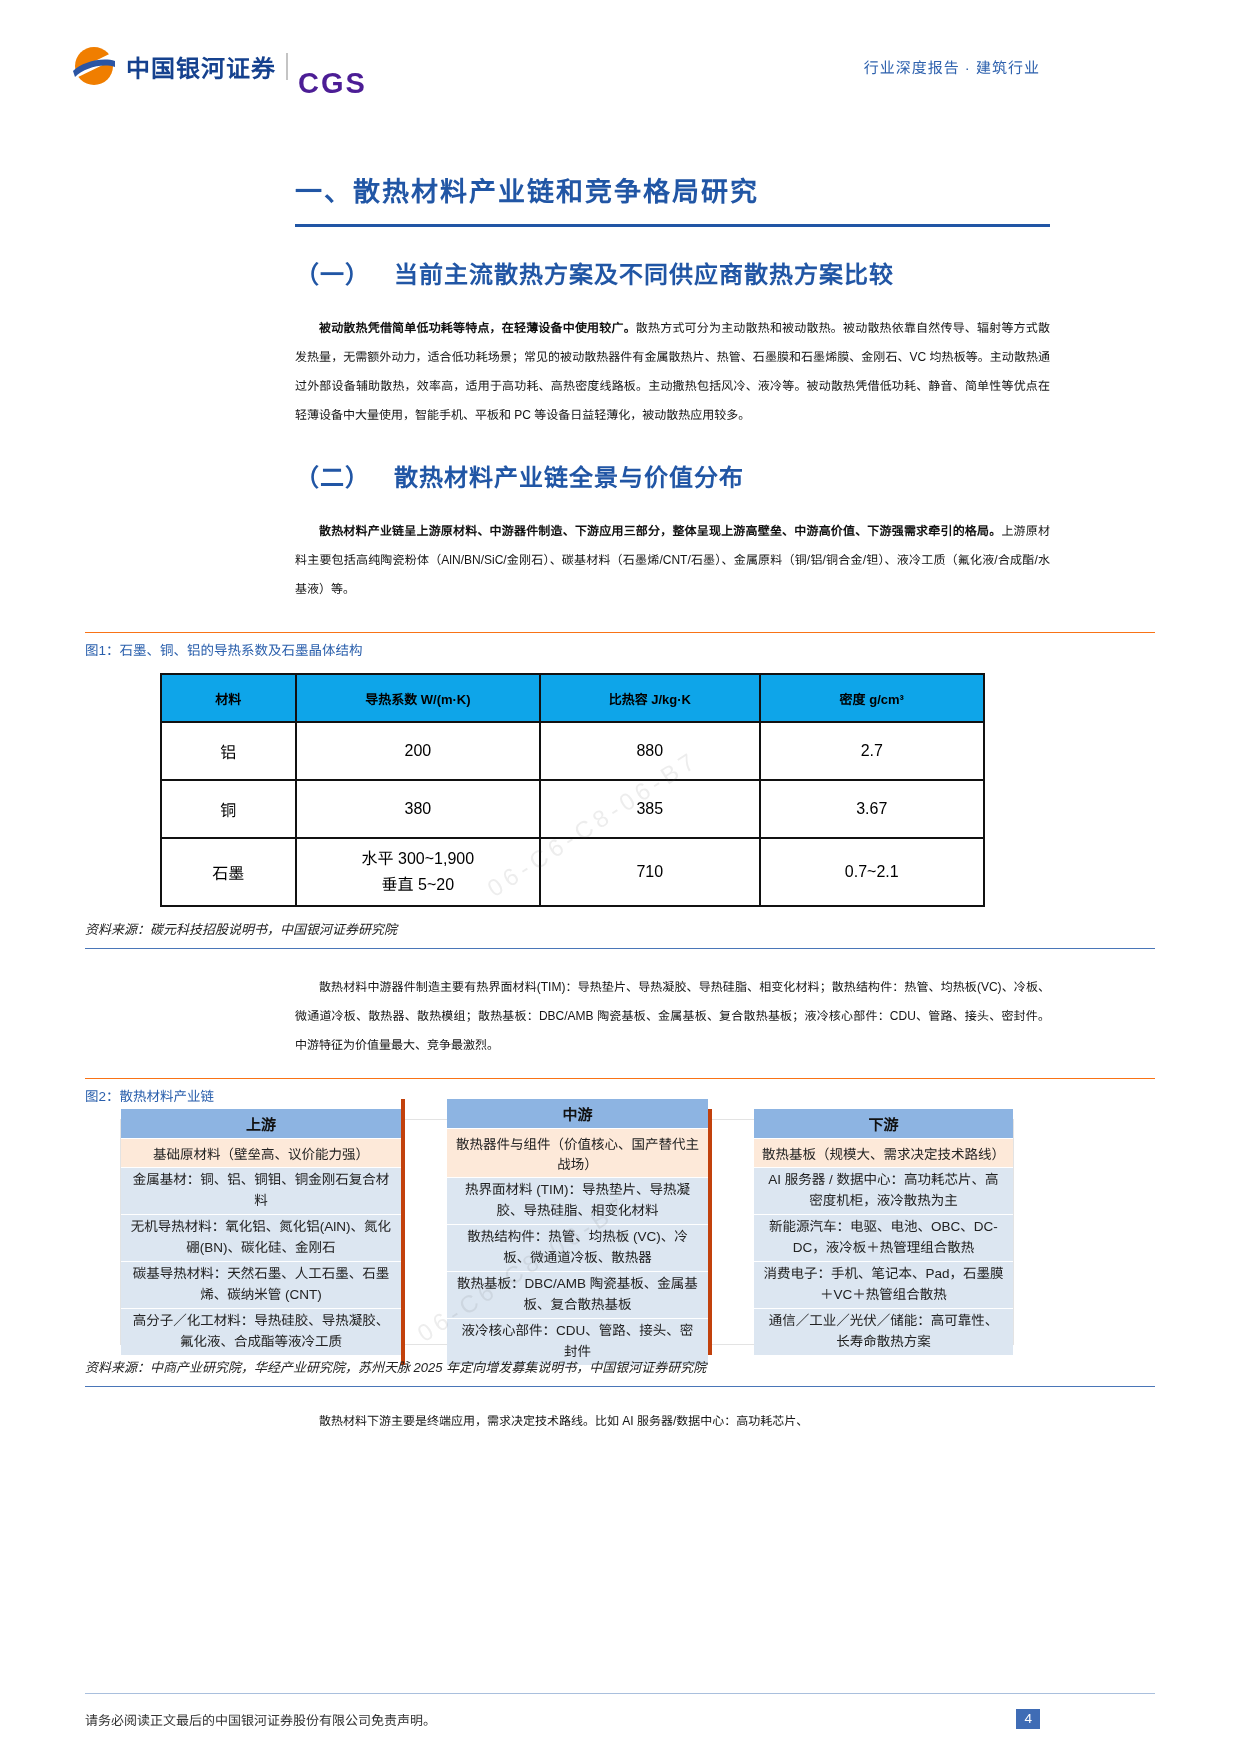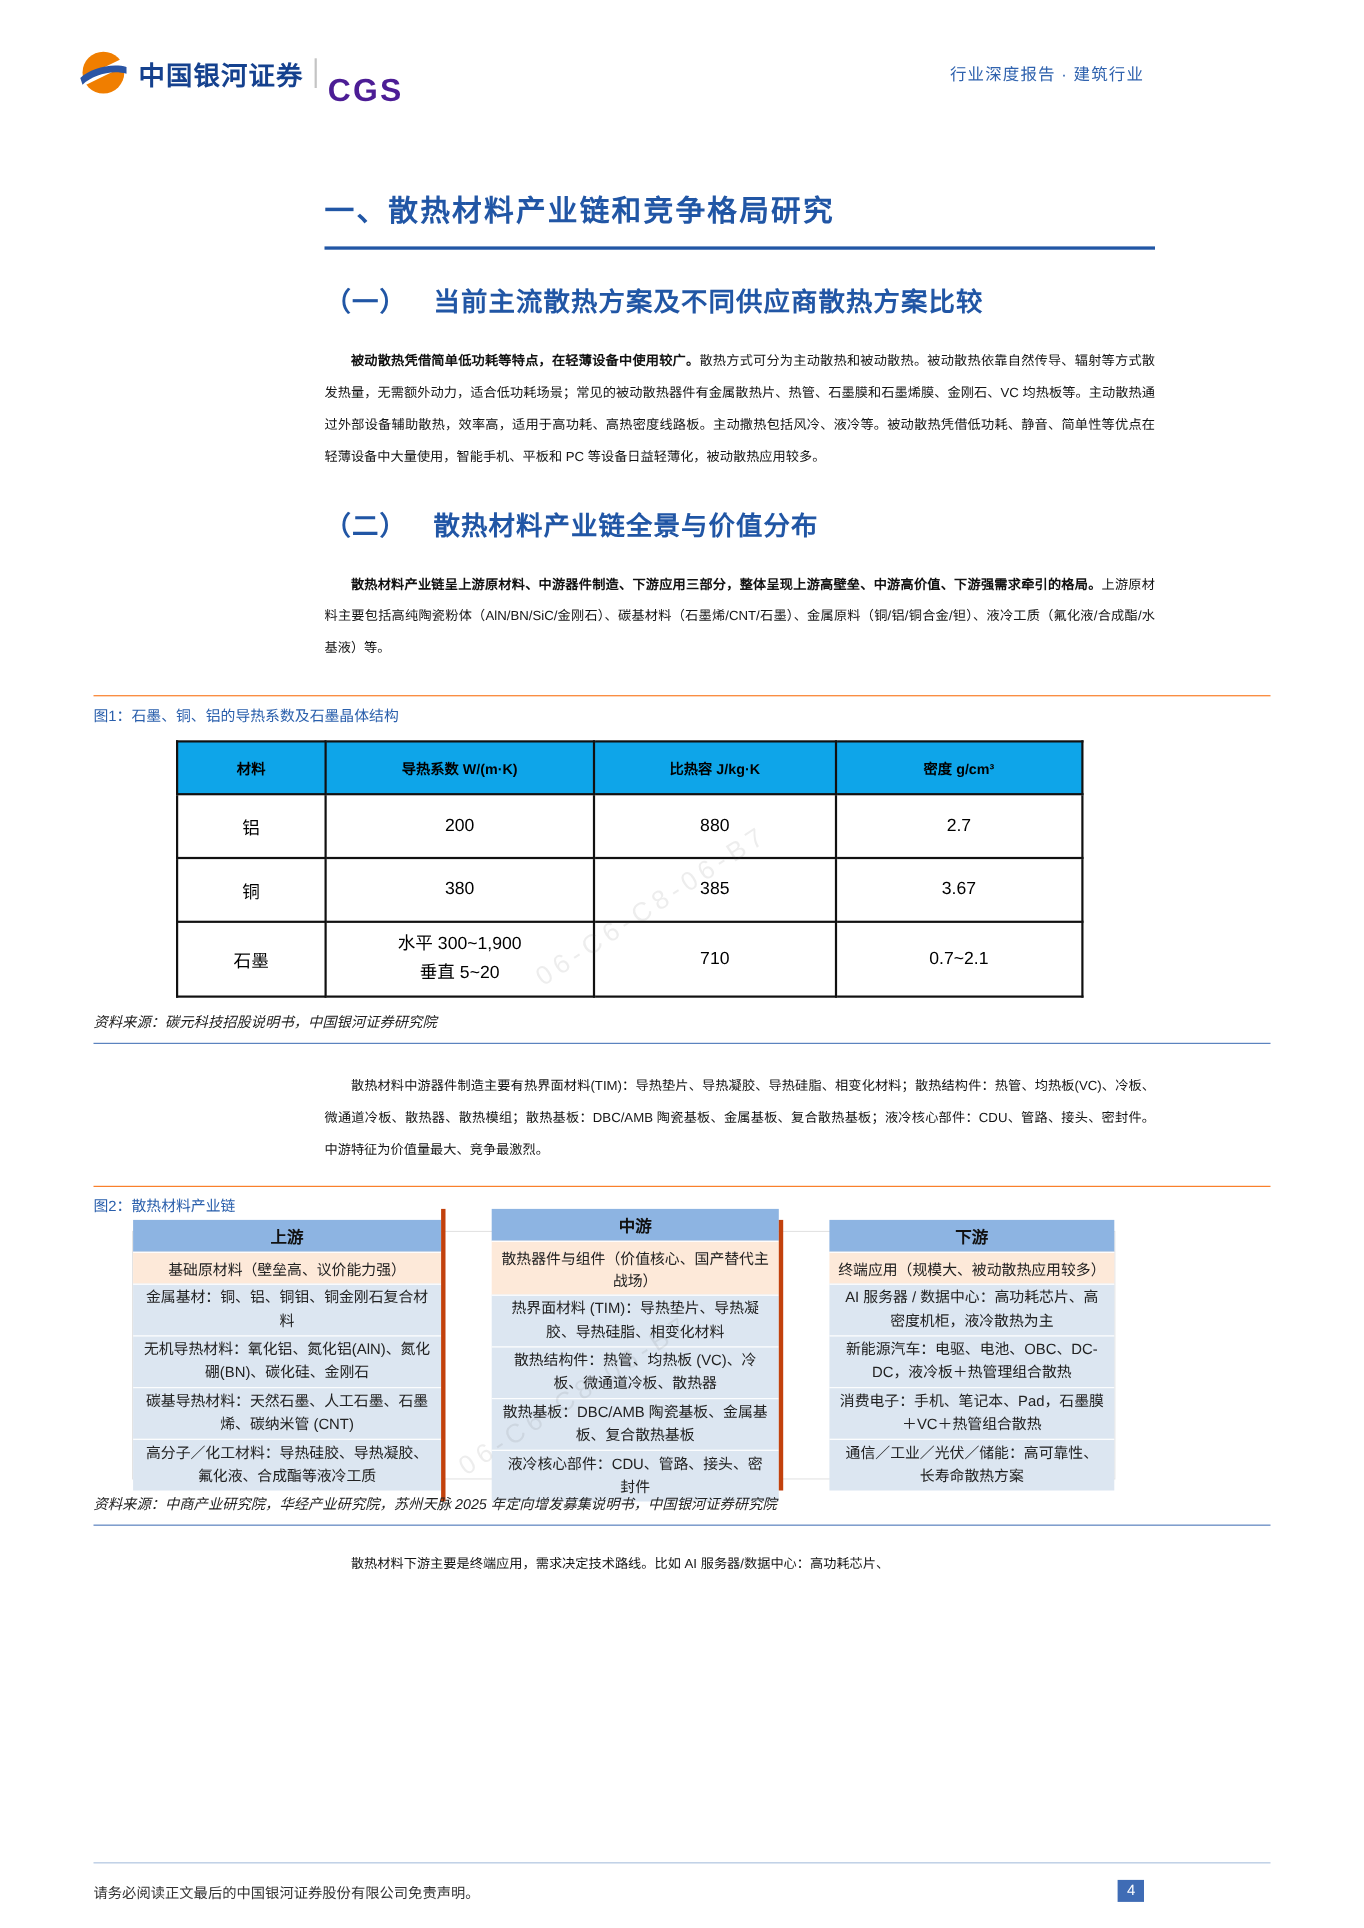--- a/index.html
+++ b/index.html
@@ -182,21 +182,21 @@
           <div class="chain-sub">散热器件与组件（价值核心、国产替代主战场）</div>
           <div class="chain-cells">
             <div class="chain-cell">热界面材料 (TIM)：导热垫片、导热凝胶、导热硅脂、相变化材料</div>
             <div class="chain-cell">散热结构件：热管、均热板 (VC)、冷板、微通道冷板、散热器</div>
             <div class="chain-cell">散热基板：DBC/AMB 陶瓷基板、金属基板、复合散热基板</div>
             <div class="chain-cell">液冷核心部件：CDU、管路、接头、密封件</div>
           </div>
         </div>
         <div class="chain-col c3">
           <div class="chain-head">下游</div>
-          <div class="chain-sub">终端应用（规模大、被动散热应用较多）</div>
+          <div class="chain-sub">散热基板（规模大、需求决定技术路线）</div>
           <div class="chain-cells">
             <div class="chain-cell">AI 服务器 / 数据中心：高功耗芯片、高密度机柜，液冷散热为主</div>
             <div class="chain-cell">新能源汽车：电驱、电池、OBC、DC-DC，液冷板＋热管理组合散热</div>
             <div class="chain-cell">消费电子：手机、笔记本、Pad，石墨膜＋VC＋热管组合散热</div>
             <div class="chain-cell">通信／工业／光伏／储能：高可靠性、长寿命散热方案</div>
           </div>
         </div>
       </div>
 
       <div class="fig-source">资料来源：中商产业研究院，华经产业研究院，苏州天脉 2025 年定向增发募集说明书，中国银河证券研究院</div>

